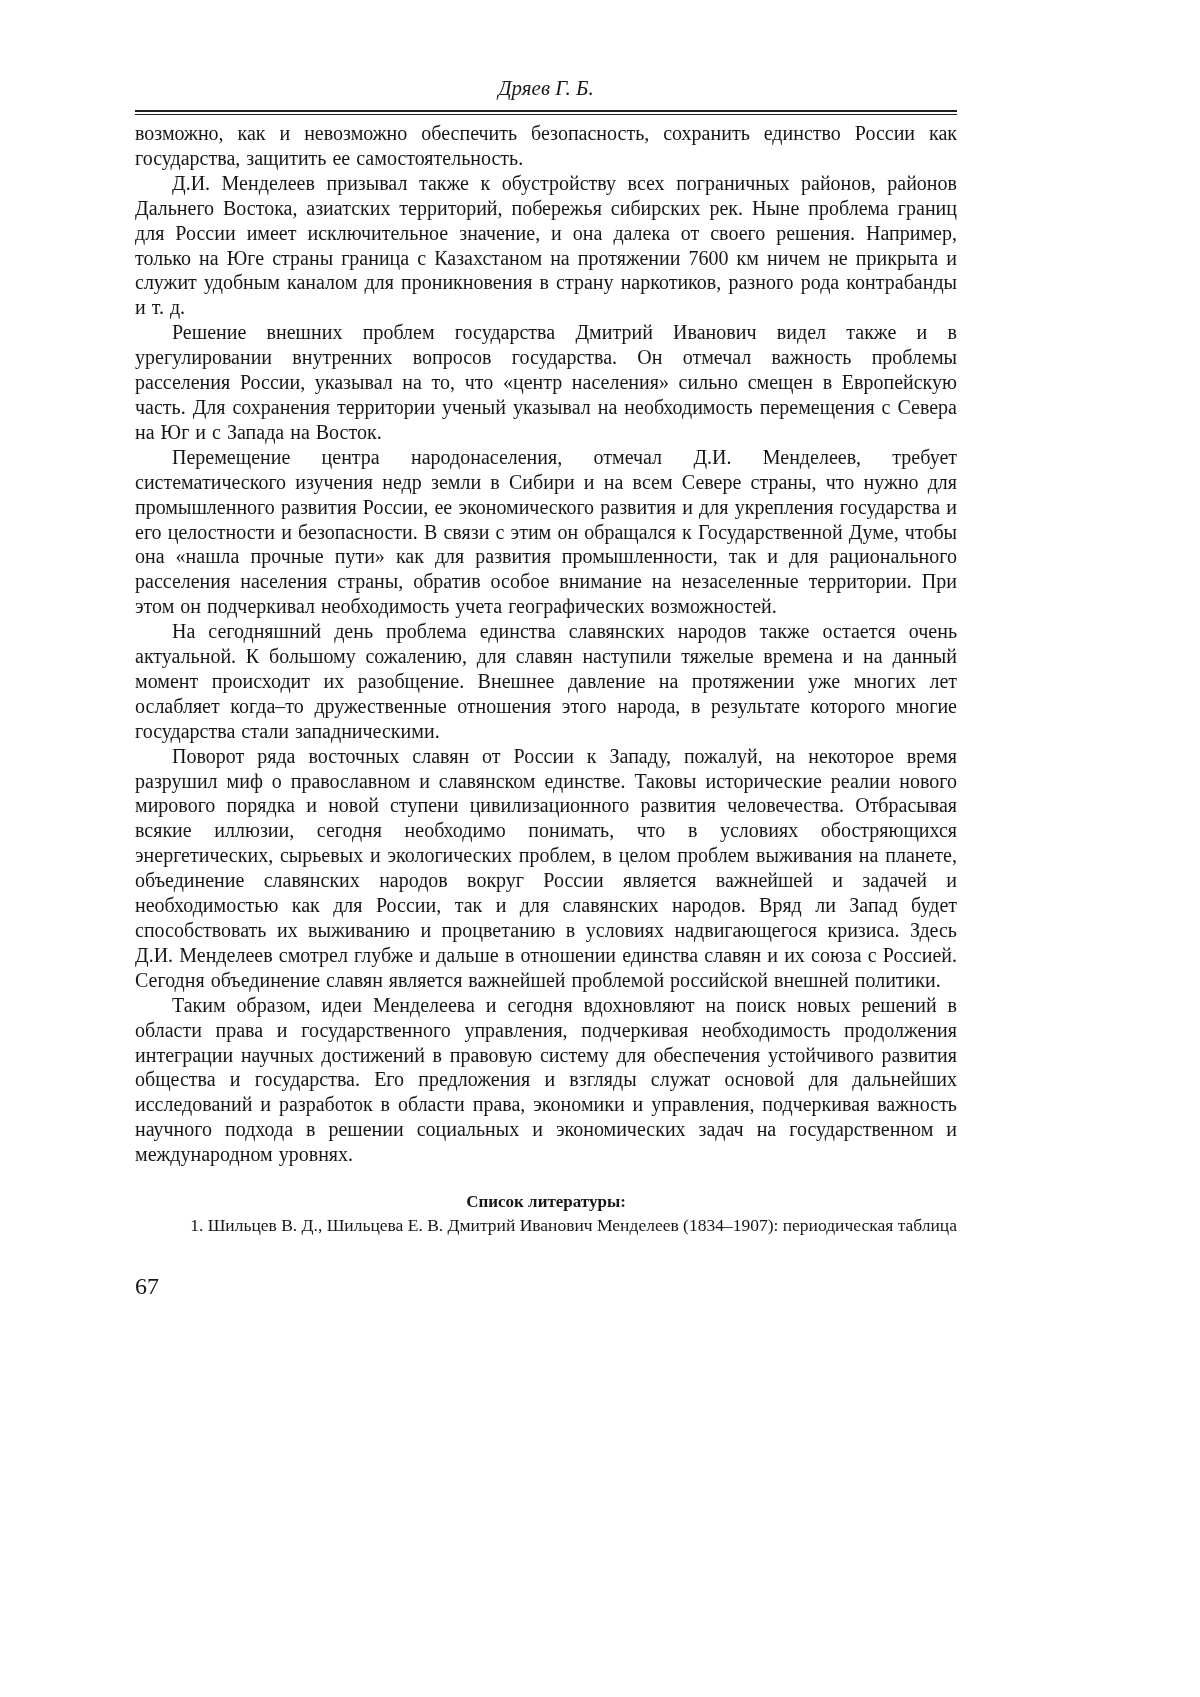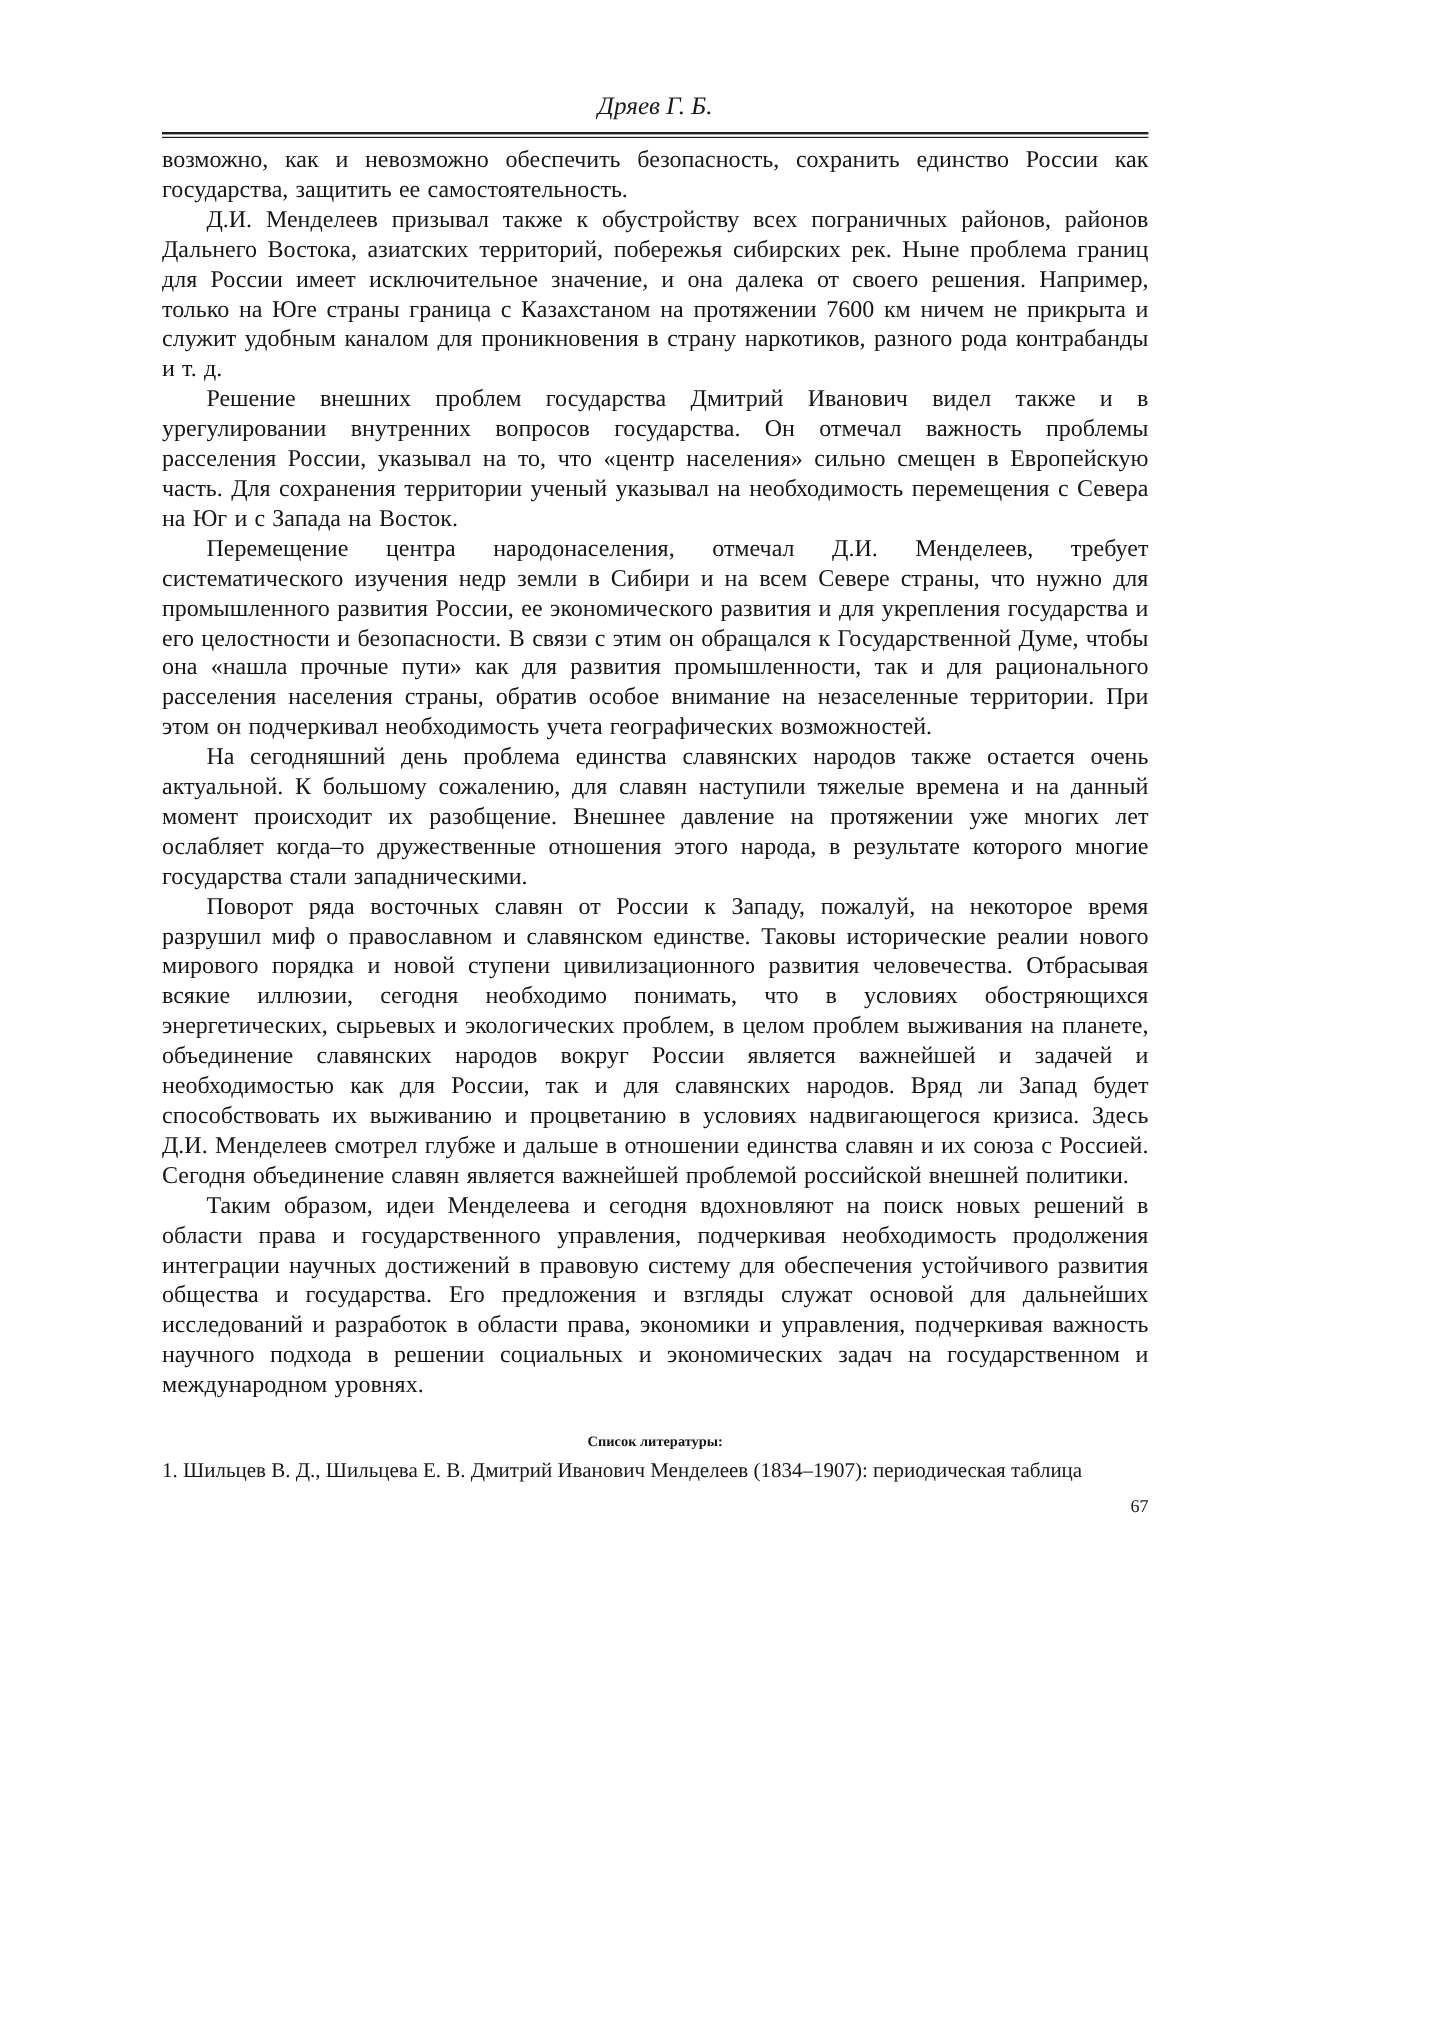--- a/index.html
+++ b/index.html
@@ -49,34 +49,34 @@
   }
   .body-text p.no-indent {
     text-indent: 0;
   }
   .ref-section {
     margin-top: 24px;
   }
   .ref-heading {
     text-align: center;
     font-weight: bold;
-    font-size: 12px;
+    font-size: 17px;
     line-height: 21px;
     margin: 0;
   }
   .ref-item {
     margin: 2px 0 0 0;
     font-size: 17.5px;
     line-height: 22px;
-    text-align: left;
+    text-align: right;
   }
   .page-number {
-    margin-top: 6px;
-    text-align: right;
-    font-size: 15px;
+    margin-top: 36px;
+    text-align: left;
+    font-size: 24px;
     line-height: 28px;
   }
 </style>
 </head>
 <body>
 
 <div class="page">
 
   <div class="running-head">Дряев Г. Б.</div>
 

